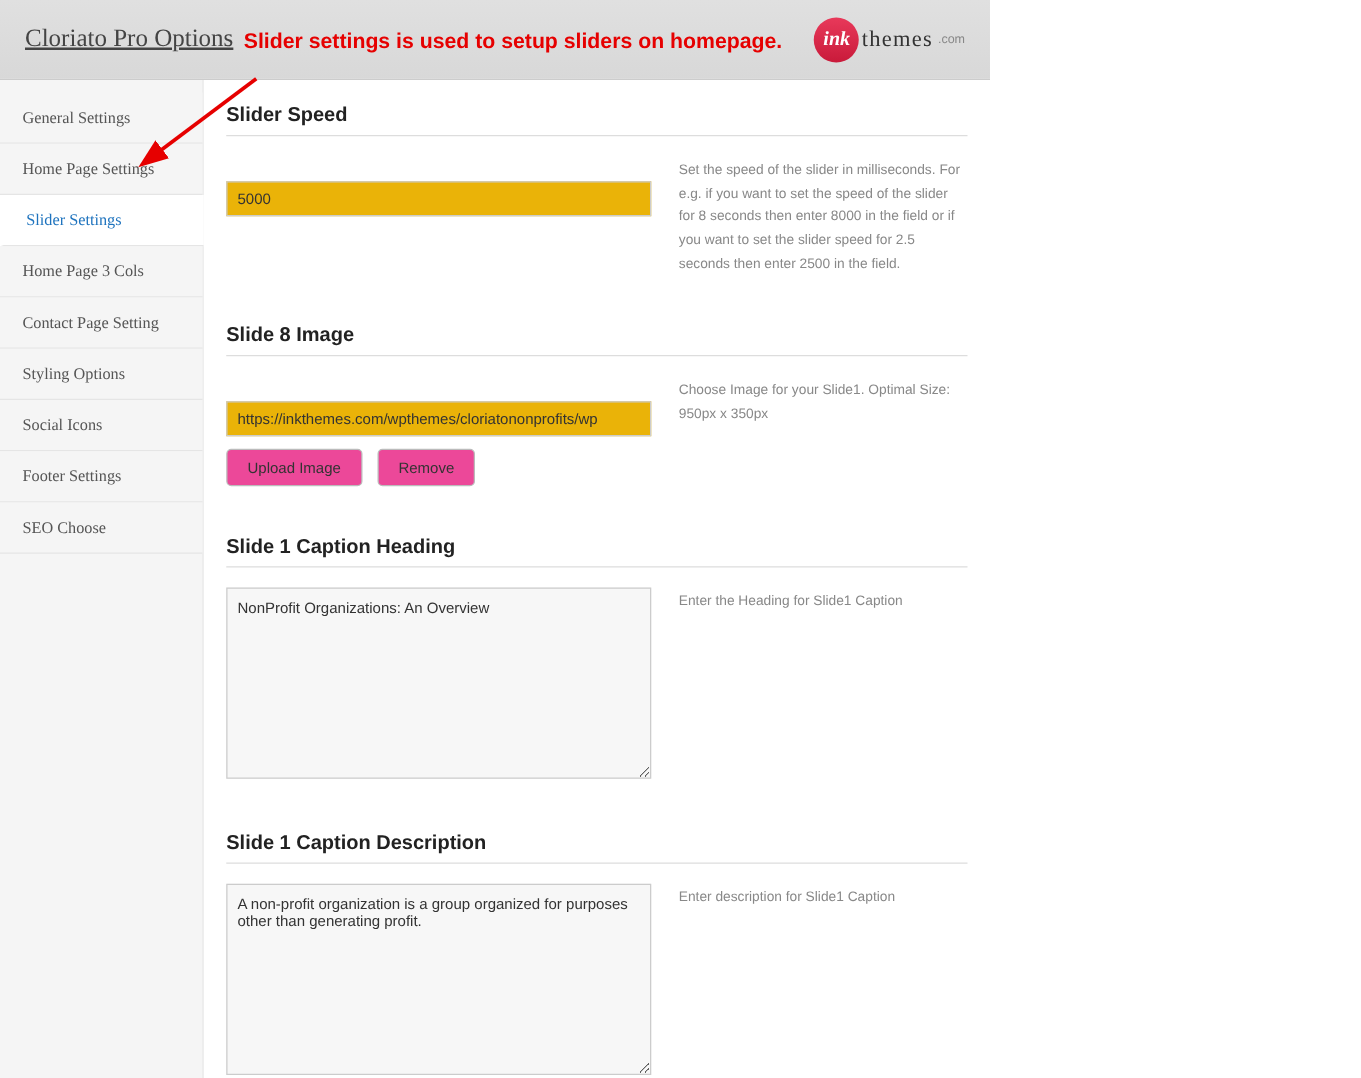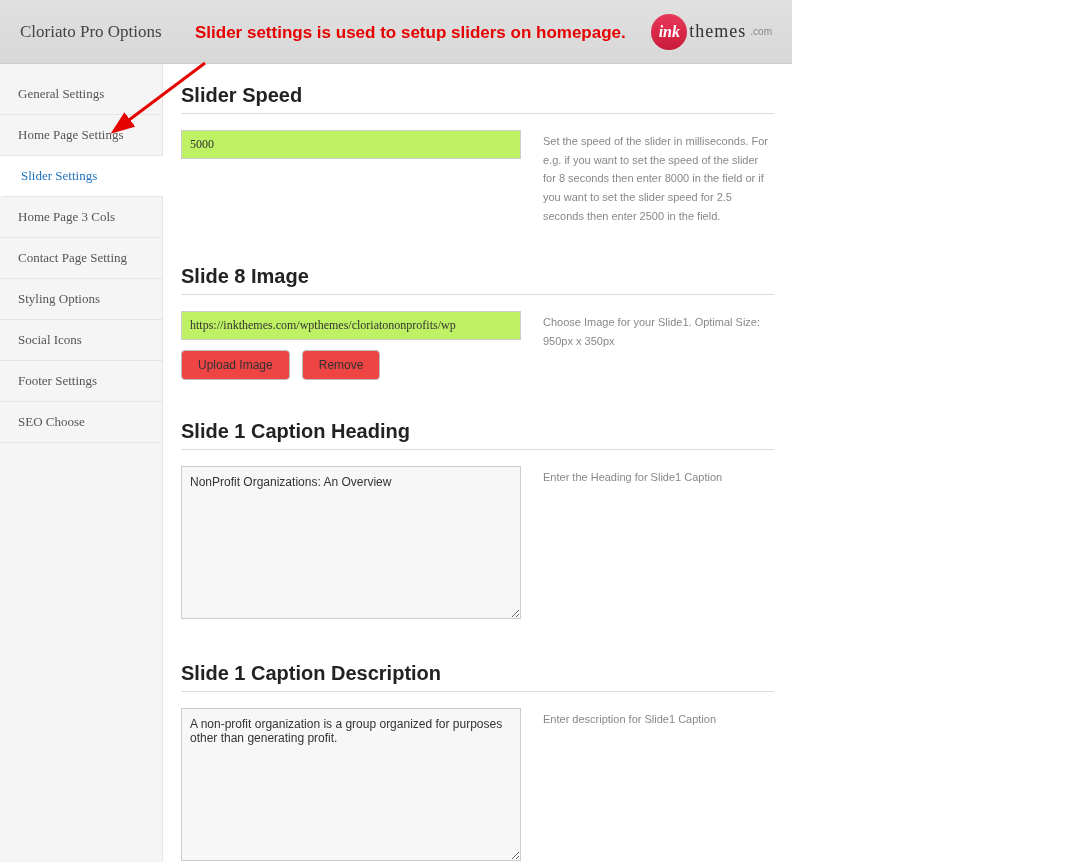--- a/index.html
+++ b/index.html
@@ -18,22 +18,23 @@
       background: linear-gradient(#e0e0e0, #d8d8d8);
       border-bottom: 1px solid #ccc;
       height: 64px;
       display: flex;
       align-items: center;
       justify-content: space-between;
       padding: 0 20px;
     }
     .header-title {
       font-family: Georgia, serif;
-      font-size: 17px;
+      font-size: 20px;
       color: #444;
+      text-decoration: underline;
     }
     .logo {
       display: flex;
       align-items: center;
       gap: 2px;
     }
     .logo-circle {
       width: 36px;
       height: 36px;
       border-radius: 50%;
@@ -81,21 +82,21 @@
       color: #1e73be;
       border-left: 3px solid #fff;
       margin-right: -1px;
     }
     .content {
       flex: 1;
       padding: 20px 18px 40px 18px;
       background: #fff;
     }
     .section-title {
-      font-size: 20px;
+      font-size: 16px;
       font-weight: bold;
       color: #222;
       padding-bottom: 6px;
       border-bottom: 1px solid #ddd;
       margin-bottom: 16px;
     }
     .section-row {
       display: flex;
       gap: 22px;
       align-items: flex-start;
@@ -108,45 +109,46 @@
     .help-col {
       flex: 1;
       font-size: 11px;
       color: #888;
       line-height: 1.7;
       padding-top: 2px;
     }
     .text-input {
       width: 100%;
       border: 1px solid #ccc;
-      background: #bef264;
+      background: #eab308;
       padding: 6px 8px;
-      font-family: Liberation Serif, serif;
+      font-family: Liberation Sans, sans-serif;
       font-size: 12px;
       color: #333;
+      margin-top: 20px;
     }
     .textarea-input {
       width: 100%;
       height: 153px;
       border: 1px solid #ccc;
       background: #f7f7f7;
       padding: 8px;
       font-family: Arial, sans-serif;
       font-size: 12px;
       color: #333;
       resize: both;
     }
     .btn-row {
       display: flex;
       gap: 12px;
       margin-top: 10px;
     }
     .btn {
       border: 1px solid #bbb;
-      background: #ef4444;
+      background: #ec4899;
       border-radius: 4px;
       padding: 7px 16px;
       font-size: 12px;
       color: #333;
       cursor: pointer;
     }
     .section-gap {
       margin-top: 40px;
     }
     .annotation {

